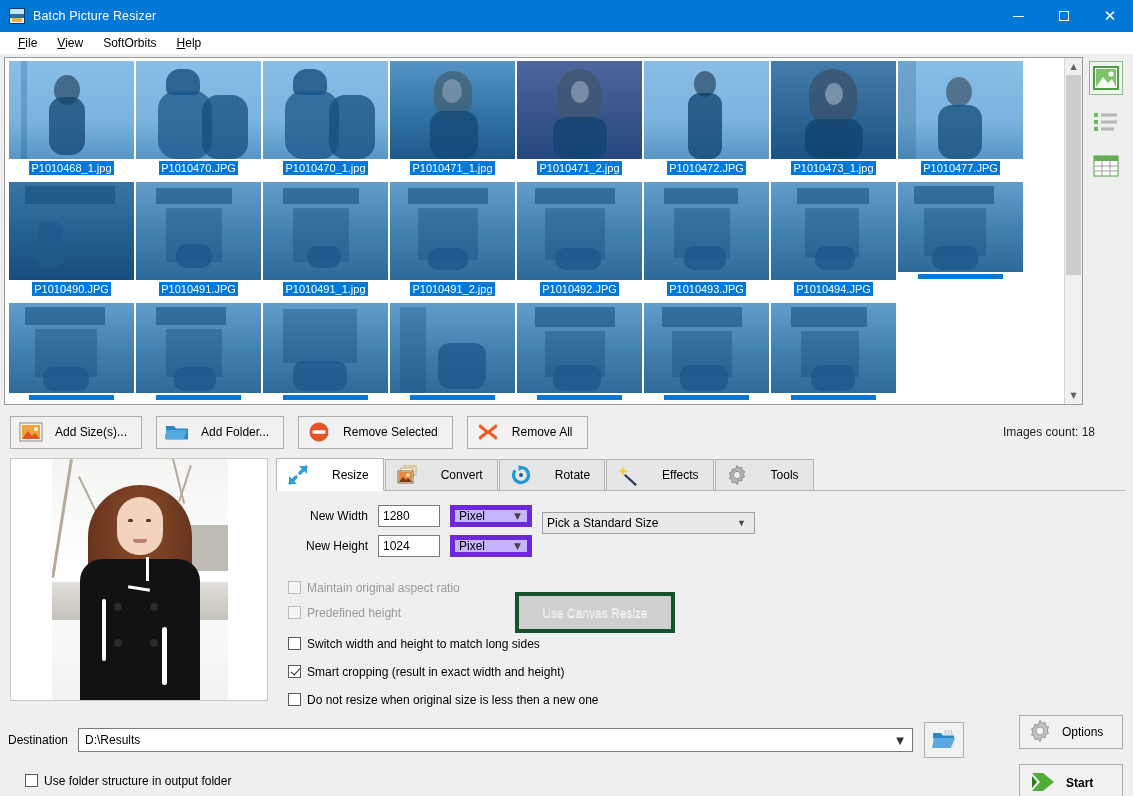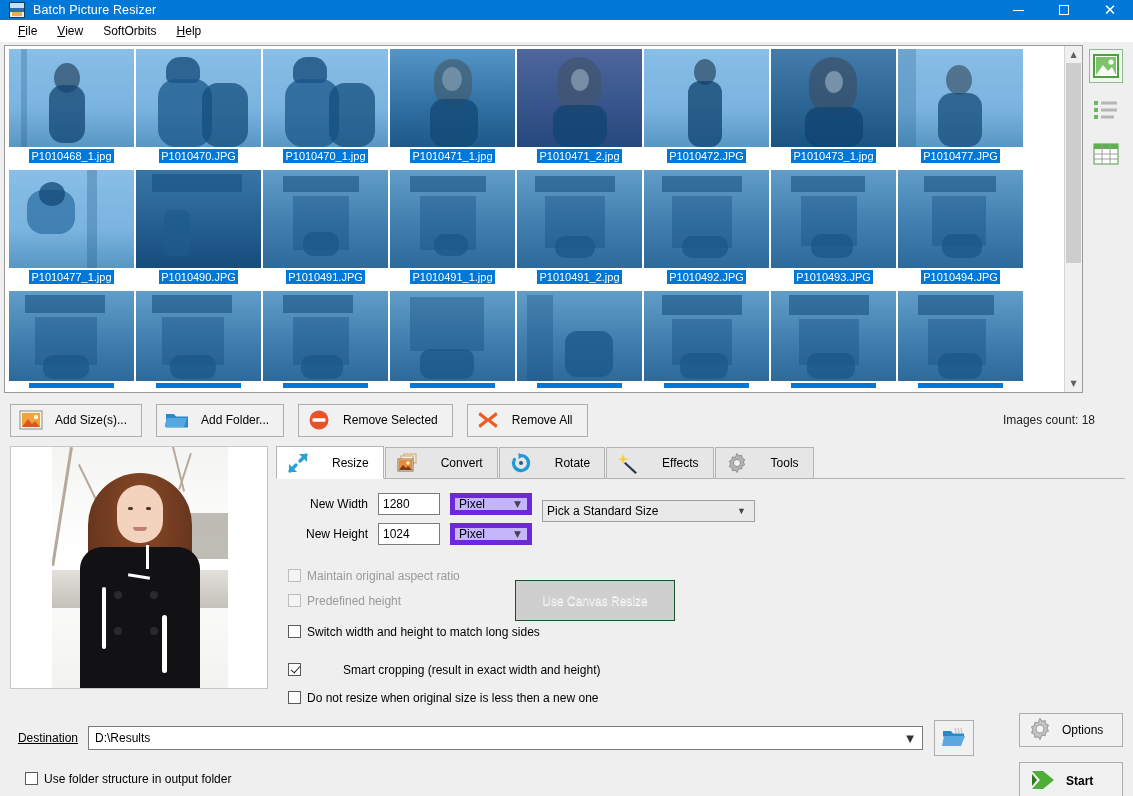--- a/index.html
+++ b/index.html
@@ -18,21 +18,21 @@
   .app {
     width: 1133px; height: 796px;
     position: relative;
     background: #efefef;
     display: flex;
     flex-direction: column;
   }
 
   
   .titlebar {
-    height: 20px;
+    height: 32px;
     background: #0078d7;
     display: flex;
     align-items: center;
     flex: 0 0 auto;
   }
   .titlebar-icon {
     width: 16px; height: 16px;
     margin-left: 9px; margin-right: 8px;
     position: relative;
     flex: 0 0 auto;
@@ -415,41 +415,41 @@
     left: 4px; top: 0px; width: 4px; height: 8px;
     border: solid #222; border-width: 0 1.6px 1.6px 0;
     transform: rotate(42deg);
   }
   .dim { color: #9a9a9a; }
   .canvas-btn {
     position: absolute;
     left: 239px; top: 101px;
     width: 160px; height: 41px;
     background: #cfcfcf;
-    border: 1px solid #14532d;
+    border: 4px solid #14532d;
     color: #e2e2e2;
     display: flex; align-items: center; justify-content: center;
     font-size: 12px;
     box-sizing: border-box;
     text-shadow: 0 1px 0 #ffffff;
   }
 
   
   .bottom {
     flex: 0 0 auto;
     height: 88px;
     position: relative;
     padding: 0 8px;
     box-sizing: border-box;
   }
   .dest-row {
     display: flex; align-items: center;
     padding-top: 10px;
   }
-  .dest-label { width: 70px; text-align: right; margin-right: 10px; font-size: 12px; text-decoration: underline; }
+  .dest-label { width: 70px; margin-right: 0; font-size: 12px; }
   .dest-combo {
     width: 835px; height: 24px;
     border: 1px solid #7a7a7a;
     background: #fff;
     display: flex; align-items: center;
     padding: 0 6px;
     font-size: 12px;
     box-sizing: border-box;
     position: relative;
   }
@@ -579,29 +579,20 @@
             <div class="thumb-cell">
               <div class="thumb-img">
                 <div class="ph ph-snow"></div>
                 <div class="blob" style="left:48px;top:16px;width:26px;height:30px;background:#6b4a34;"></div>
                 <div class="blob" style="left:40px;top:44px;width:44px;height:54px;border-radius:14px;background:#23313f;"></div>
                 <div class="bar-h" style="left:0;top:0;width:18px;height:98px;opacity:.4;"></div>
               </div>
               <div class="thumb-label">P1010477.JPG</div>
             </div>
 
-            <div class="thumb-cell">
-              <div class="thumb-img">
-                <div class="ph ph-snow"></div>
-                <div class="blob" style="left:18px;top:20px;width:48px;height:44px;background:#4c6b86;border-radius:16px;"></div>
-                <div class="blob" style="left:30px;top:12px;width:26px;height:24px;background:#1f2d3d;"></div>
-                <div class="bar-h" style="left:78px;top:0;width:10px;height:98px;opacity:.5;"></div>
-              </div>
-              <div class="thumb-label">P1010477_1.jpg</div>
-            </div>
             <div class="thumb-cell">
               <div class="thumb-img">
                 <div class="ph ph-room" style="background:linear-gradient(#5b7488,#233347);"></div>
                 <div class="bar-h" style="left:16px;top:4px;width:90px;height:18px;"></div>
                 <div class="blob" style="left:28px;top:40px;width:26px;height:46px;border-radius:8px;background:#32485e;"></div>
               </div>
               <div class="thumb-label">P1010490.JPG</div>
             </div>
             <div class="thumb-cell">
               <div class="thumb-img">
@@ -928,21 +919,21 @@
             <span class="dim">Maintain original aspect ratio</span>
           </div>
           <div class="chk-row">
             <span class="chk disabled"></span>
             <span class="dim">Predefined height</span>
           </div>
           <div class="chk-row" style="margin-top:6px;">
             <span class="chk"></span>
             <span>Switch width and height to match long sides</span>
           </div>
-          <div class="chk-row" style="margin-top:13px;gap:36px;">
+          <div class="chk-row" style="margin-top:3px;">
             <span class="chk checked"></span>
             <span>Smart cropping (result in exact width and height)</span>
           </div>
           <div class="chk-row" style="margin-top:3px;">
             <span class="chk"></span>
             <span>Do not resize when original size is less then a new one</span>
           </div>
 
           <div class="canvas-btn">
             <span>Use Canvas Resize</span>

